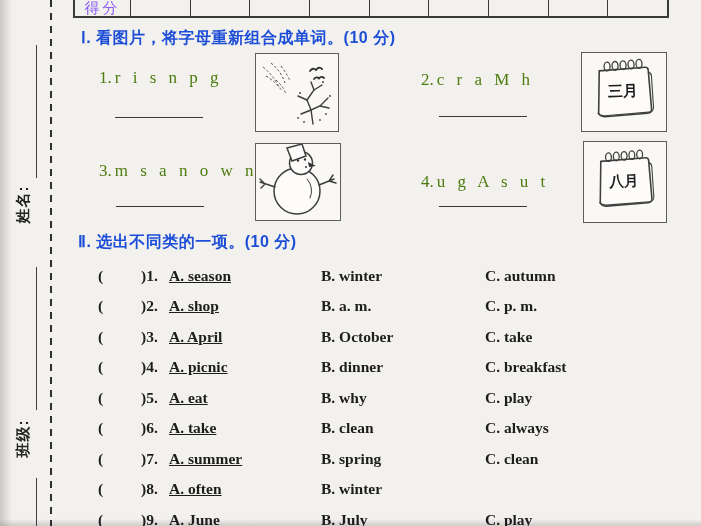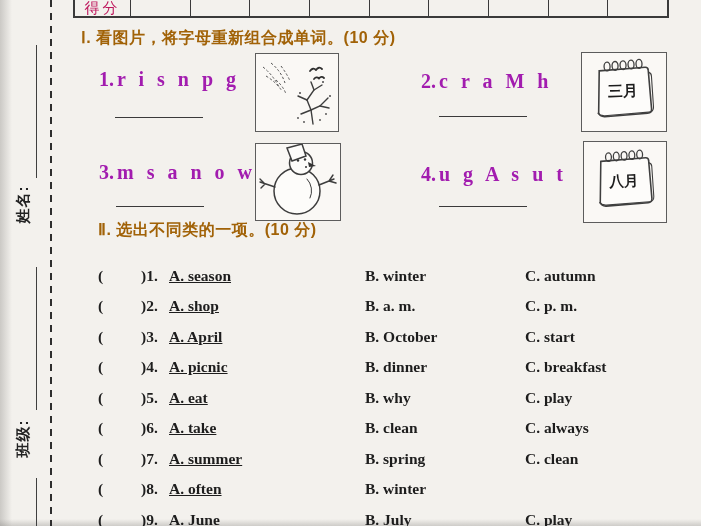--- a/index.html
+++ b/index.html
@@ -20,35 +20,35 @@
   .mlabel{position:absolute;left:6px;width:34px;height:48px;display:flex;align-items:center;justify-content:center;
     font-family:"Liberation Sans",sans-serif;font-size:15px;font-weight:700;color:#222;}
   .mlabel span{transform:rotate(-90deg);white-space:nowrap;letter-spacing:1px;}
 
   .score-table{position:absolute;left:73px;top:-24px;width:592px;height:38px;
     display:flex;border:2px solid #3a3a3a;}
   .score-cell{flex:1;border-right:1.2px solid #3a3a3a;position:relative;}
   .score-cell:last-child{border-right:none;}
   .score-cell.first{flex:0 0 55px;}
   .score-label{position:absolute;bottom:-2px;left:0;width:100%;text-align:center;
-    font-family:"Liberation Sans",sans-serif;font-size:15px;letter-spacing:3px;color:#be185d;}
+    font-family:"Liberation Sans",sans-serif;font-size:15px;letter-spacing:3px;color:#8b5cf6;}
 
   .sec-title{position:absolute;font-family:"Liberation Sans",sans-serif;font-weight:700;
-    font-size:16px;letter-spacing:.5px;color:#a16207;white-space:nowrap;}
-
-  .word-item{position:absolute;font-size:20px;font-weight:700;color:#a21caf;white-space:nowrap;}
+    font-size:16px;letter-spacing:.5px;color:#1d4ed8;white-space:nowrap;}
+
+  .word-item{position:absolute;font-size:17px;font-weight:400;color:#4d7c0f;white-space:nowrap;}
   .word-item .letters{letter-spacing:4px;margin-left:3px;}
   .blank{position:absolute;width:88px;border-top:1.5px solid #3a3a3a;}
 
   .pic-box{position:absolute;border:1.6px solid #5c5c5c;background:#faf8f5;}
   .pic-box svg{display:block;width:100%;height:100%;}
 
   .opt-row{position:absolute;left:0;width:100%;height:22px;font-size:15.5px;font-weight:700;color:#1d1d1d;}
   .opt-row span{position:absolute;white-space:nowrap;}
-  .paren{left:98px;} .qnum{left:141px;} .optA{left:169px;text-decoration:underline;} .optB{left:321px;margin-left:44px;} .optC{left:525px;}
+  .paren{left:98px;} .qnum{left:141px;} .optA{left:169px;text-decoration:underline;} .optB{left:321px;} .optC{left:485px;}
 
   .cal-text{font-family:"Liberation Sans",sans-serif;font-weight:bold;}
 </style>
 </head>
 <body>
 
 <div class="page">
 
   <div class="edge-left"></div>
   <div class="edge-bottom"></div>
@@ -158,63 +158,63 @@
         <path d="M52,18 L60,22 L53,23 Z"></path>
       </g>
       <g fill="none" stroke="#3d3d3d" stroke-width="1.4" stroke-linecap="round">
         <path d="M19,43 L4,38 M9,40 L4,35 M9,40 L5,44"></path>
         <path d="M63,41 L78,35 M73,37 L77,31 M73,37 L80,39"></path>
         <path d="M51,35 a17,17 0 0 1 3,19" stroke-width="1"></path>
       </g>
     </svg>
   </div>
 
-  <div class="word-item" style="left:421px;top:163px;">
+  <div class="word-item" style="left:421px;top:172px;">
     <span>4.</span><span class="letters">u g A s u t</span>
   </div>
   <div class="blank" style="left:439px;top:206px;"></div>
   <div class="pic-box" style="left:583px;top:141px;width:82px;height:80px;">
     <svg viewBox="0 0 84 78">
       <g transform="rotate(-2 42 40)">
         <path d="M18,17 L64,15 Q67,15 67,18 L69,57 Q69,61 65,61 L22,63 Q17,63 16,59 Z" fill="#fdfcfa" stroke="#3f3f3f" stroke-width="1.6"></path>
         <path d="M67,20 q3,1 3,4 l1,31 q0,5 -5,5 l-44,2 q-5,0 -7,-3" fill="none" stroke="#3f3f3f" stroke-width="1.1"></path>
         <g fill="none" stroke="#3f3f3f" stroke-width="1.3">
           <ellipse cx="26" cy="13" rx="3" ry="4.4"></ellipse>
           <ellipse cx="34" cy="12.6" rx="3" ry="4.4"></ellipse>
           <ellipse cx="42" cy="12.2" rx="3" ry="4.4"></ellipse>
           <ellipse cx="50" cy="11.8" rx="3" ry="4.4"></ellipse>
           <ellipse cx="58" cy="11.4" rx="3" ry="4.4"></ellipse>
         </g>
         <text class="cal-text" x="41" y="43" text-anchor="middle" font-size="15" fill="#1d1d1d">八月</text>
       </g>
     </svg>
   </div>
 
-  <div class="sec-title" style="left:78px;top:220px;margin-left:20px;">Ⅱ. 选出不同类的一项。(10 分)</div>
+  <div class="sec-title" style="left:78px;top:232px;">Ⅱ. 选出不同类的一项。(10 分)</div>
 
   <div class="opt-row" style="top:267px;">
     <span class="paren">(</span>
     <span class="qnum">)1.</span>
     <span class="optA">A. season</span>
     <span class="optB">B. winter</span>
     <span class="optC">C. autumn</span>
   </div>
   <div class="opt-row" style="top:297px;">
     <span class="paren">(</span>
     <span class="qnum">)2.</span>
     <span class="optA">A. shop</span>
     <span class="optB">B. a. m.</span>
     <span class="optC">C. p. m.</span>
   </div>
   <div class="opt-row" style="top:328px;">
     <span class="paren">(</span>
     <span class="qnum">)3.</span>
     <span class="optA">A. April</span>
     <span class="optB">B. October</span>
-    <span class="optC">C. start</span>
+    <span class="optC">C. take</span>
   </div>
   <div class="opt-row" style="top:358px;">
     <span class="paren">(</span>
     <span class="qnum">)4.</span>
     <span class="optA">A. picnic</span>
     <span class="optB">B. dinner</span>
     <span class="optC">C. breakfast</span>
   </div>
   <div class="opt-row" style="top:389px;">
     <span class="paren">(</span>

